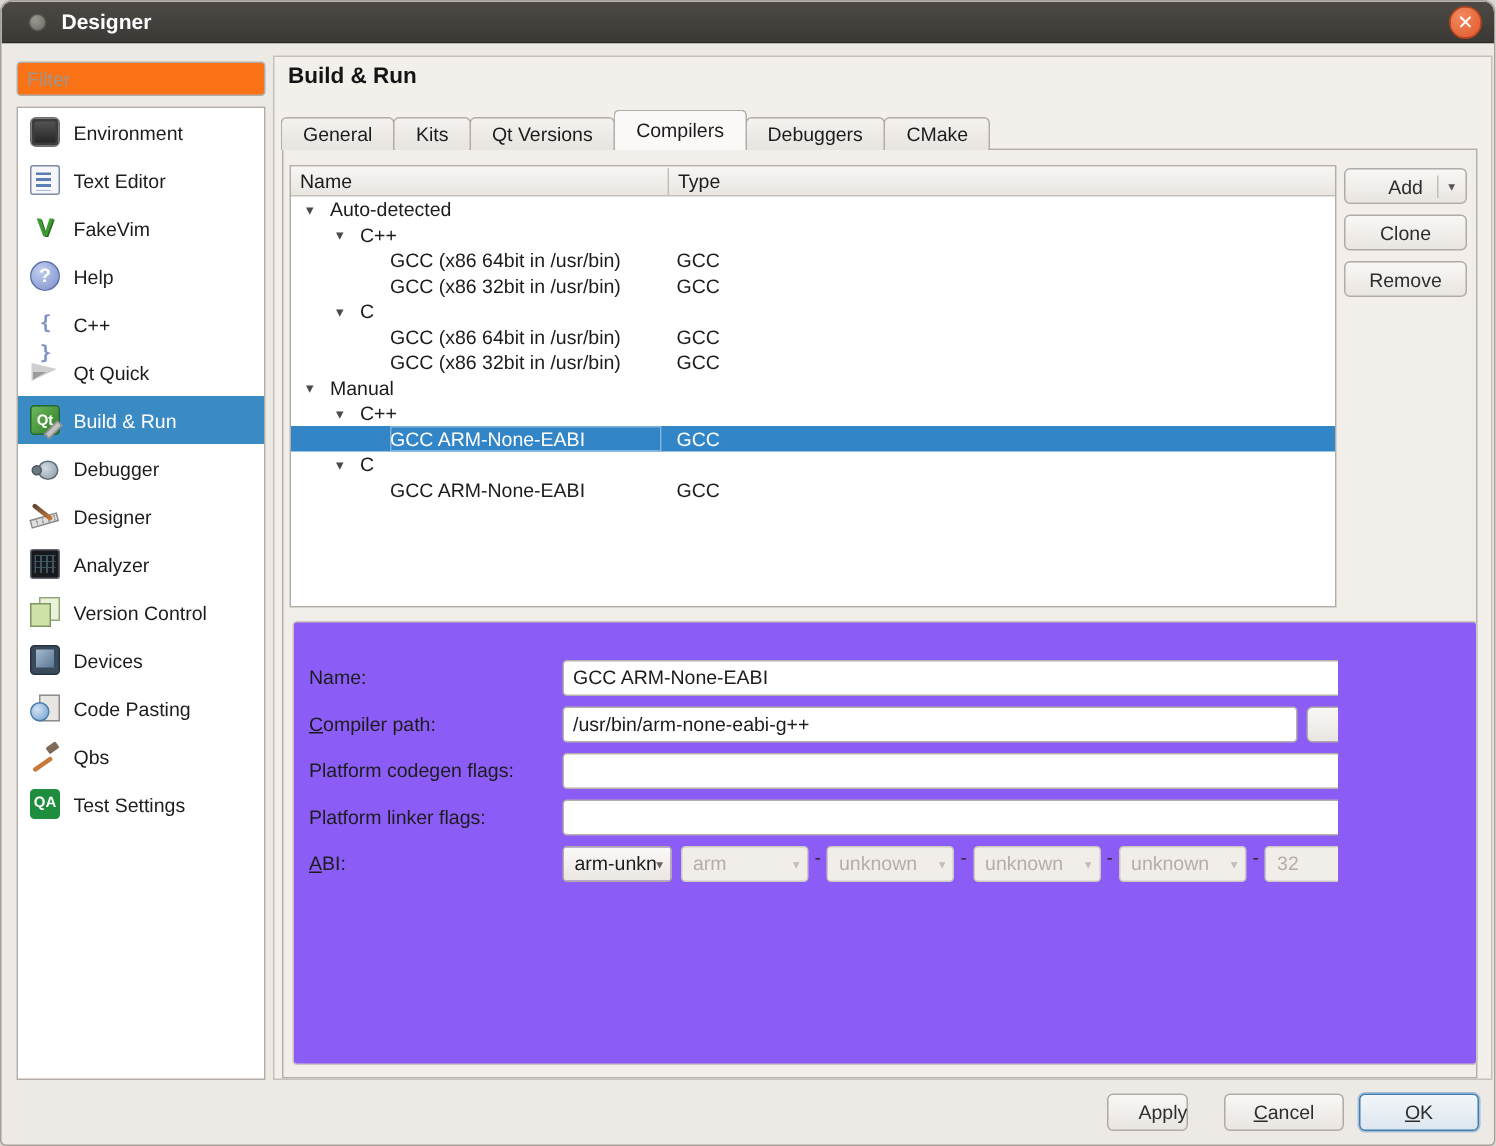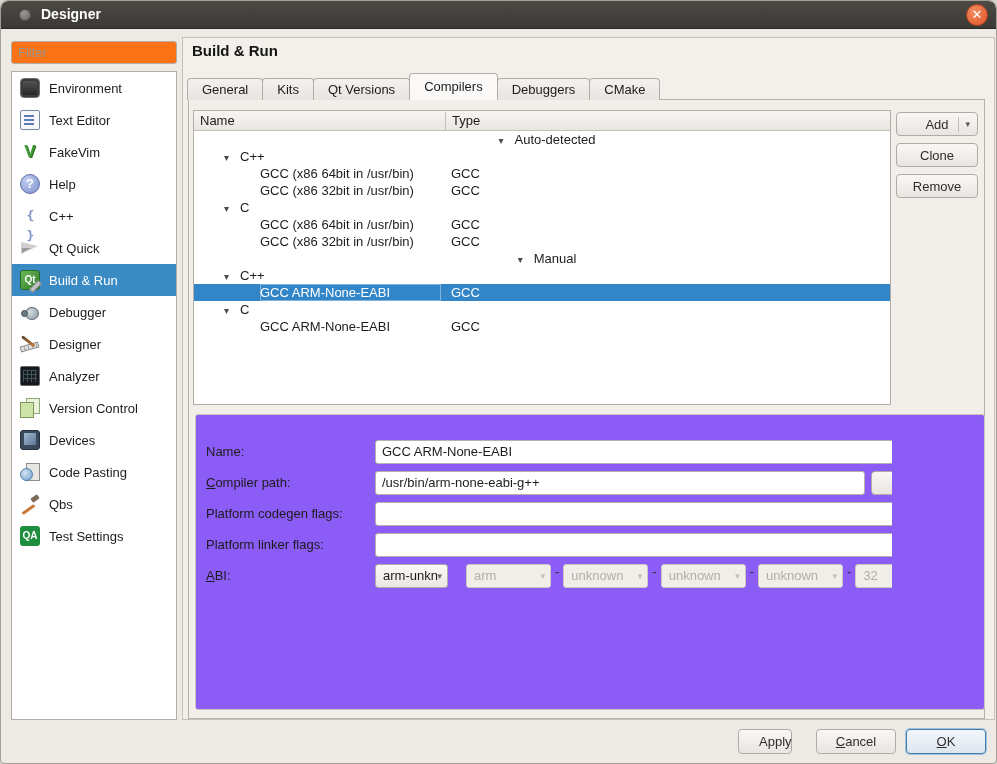--- a/index.html
+++ b/index.html
@@ -79,21 +79,21 @@
   .tab-pane{position:absolute;left:5px;top:61px;width:797px;height:620px;background:#f2efeb;
             border:1px solid #b6b0aa;}
   
   .tree{position:absolute;left:4px;top:10px;width:698px;height:295px;background:#ffffff;border:1px solid #b3ada6;overflow:hidden;}
   .tree-header{position:relative;height:20px;background:linear-gradient(#f8f6f4,#e9e6e2);border-bottom:1px solid #c5bfb9;}
   .th-name{position:absolute;left:6px;top:1px;line-height:18px;}
   .th-type{position:absolute;left:251px;top:1px;line-height:18px;padding-left:6px;border-left:1px solid #c5bfb9;height:18px;}
   .tree-body{position:relative;}
   .trow{position:relative;height:17px;line-height:17px;white-space:nowrap;cursor:pointer;}
   .trow .tcell-name{height:17px;display:flex;align-items:center;}
-  .ind0 .tcell-name{padding-left:10px;justify-content:center;}
+  .ind0 .tcell-name{padding-left:10px;}
   .ind1 .tcell-name{padding-left:30px;}
   .ind2 .tcell-name{padding-left:66px;}
   .tw-arrow{width:16px;flex:none;}
   .tw-arrow::before{content:"▾";font-size:10px;color:#4a4a4a;}
   .tcell-type{position:absolute;left:257px;top:0;line-height:17px;}
   .trow.selected{background:#3285c6;color:#ffffff;}
   .trow.selected .tlabel{display:inline-block;width:181px;box-shadow:inset 0 0 0 1px #7fb2dc;height:17px;}
   
   .btn{background:linear-gradient(#f9f7f5,#e9e5e1);border:1px solid #b1aba5;border-radius:4px;
        color:#2e2e2e;font-size:13px;text-align:center;cursor:pointer;font-family:inherit;}
@@ -334,21 +334,21 @@
           <div class="frow" style="top:118px;">
             <span class="flabel">Platform linker flags:</span>
           </div>
           <div class="field" style="left:179px;top:118px;width:540px;"></div>
 
           <div class="frow" style="top:149px;">
             <span class="flabel"><span class="mn">A</span>BI:</span>
           </div>
           <div class="abi-combos">
               <div class="combo combo-first"><span class="combo-text">arm-unkn</span><span class="combo-arrow">▾</span></div>
-              <div class="combo combo-rest disabled" style="margin-left: 18px;"><span class="combo-text">arm</span><span class="combo-arrow">▾</span></div>
+              <div class="combo combo-rest disabled" style="margin-left: 6px;"><span class="combo-text">arm</span><span class="combo-arrow">▾</span></div>
               <span class="abi-dash">-</span>
               <div class="combo combo-rest disabled"><span class="combo-text">unknown</span><span class="combo-arrow">▾</span></div>
               <span class="abi-dash">-</span>
               <div class="combo combo-rest disabled"><span class="combo-text">unknown</span><span class="combo-arrow">▾</span></div>
               <span class="abi-dash">-</span>
               <div class="combo combo-rest disabled"><span class="combo-text">unknown</span><span class="combo-arrow">▾</span></div>
               <span class="abi-dash">-</span>
               <div class="combo combo-rest disabled"><span class="combo-text">32</span></div>
             </div>
 

